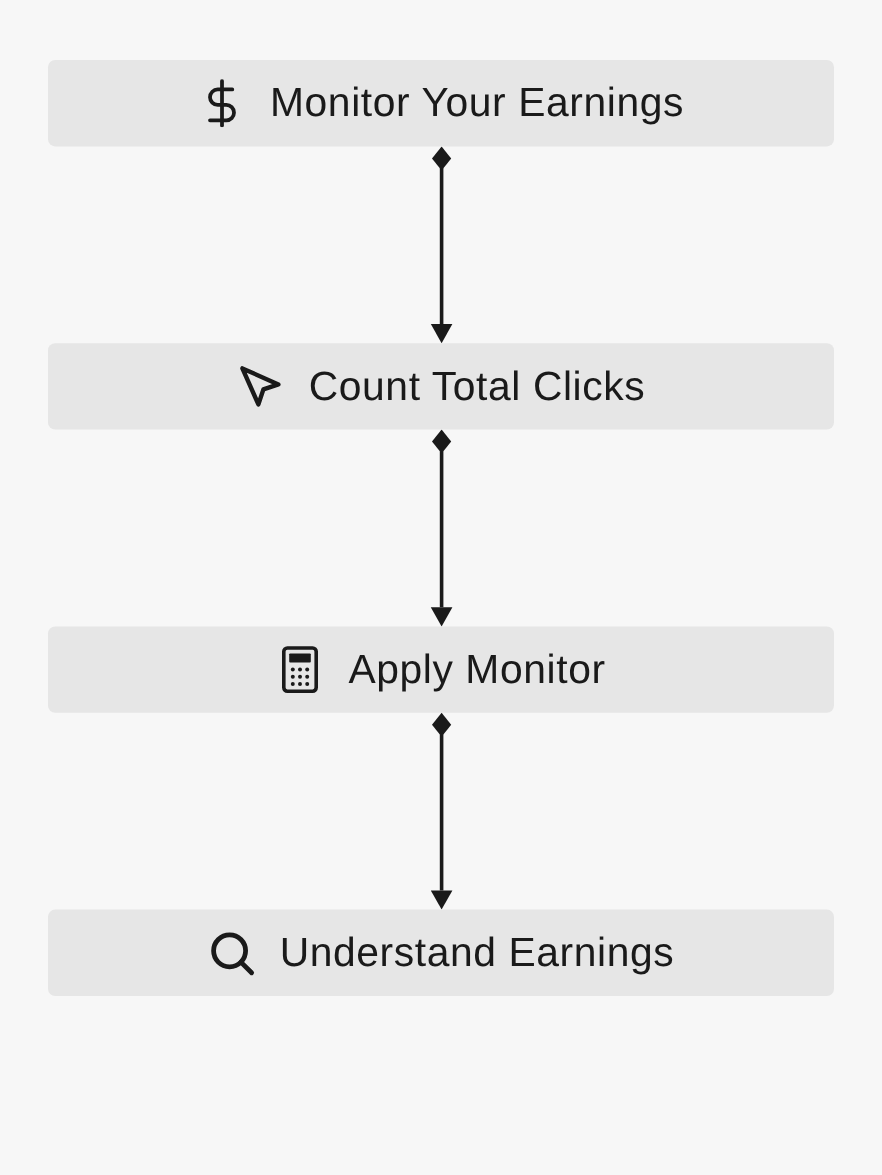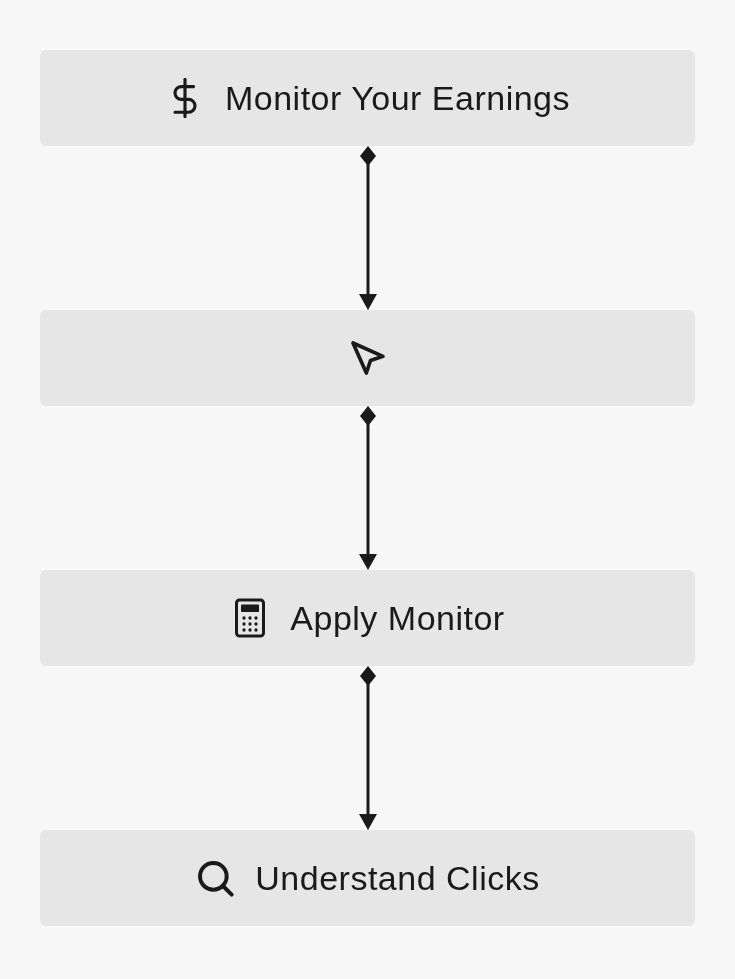--- a/index.html
+++ b/index.html
@@ -14,21 +14,21 @@
     align-items: center;
   }
   .step {
     width: 655px;
     background: #e6e6e6;
     border-radius: 6px;
     display: flex;
     align-items: center;
     justify-content: center;
     gap: 20px;
-    padding: 28px 20px;
+    padding: 16px 20px;
   }
   .step-label {
     font-size: 34px;
     font-weight: 500;
     color: #1a1a1a;
     letter-spacing: 0.5px;
   }
   .step-icon {
     width: 40px;
     height: 40px;
@@ -68,20 +68,21 @@
     <polygon points="15,164 6,148 24,148" fill="#1a1a1a"></polygon>
   </svg>
 </div>
 
 <div class="step">
   <span class="step-icon">
     <svg width="40" height="40" viewBox="0 0 24 24" fill="none" stroke="#1a1a1a" stroke-width="2.2" stroke-linecap="round" stroke-linejoin="round">
       <path d="M3 3l8 18 2.5-7.5L21 11 3 3z"></path>
     </svg>
   </span>
+  <span class="step-label">Count Total Clicks</span>
 </div>
 
 <div class="connector" style="height:164px;">
   <svg width="30" height="164" viewBox="0 0 30 164">
     <polygon points="15,0 23,10 15,20 7,10" fill="#1a1a1a"></polygon>
     <line x1="15" y1="18" x2="15" y2="148" stroke="#1a1a1a" stroke-width="3"></line>
     <polygon points="15,164 6,148 24,148" fill="#1a1a1a"></polygon>
   </svg>
 </div>
 
@@ -112,14 +113,14 @@
   </svg>
 </div>
 
 <div class="step">
   <span class="step-icon">
     <svg width="40" height="40" viewBox="0 0 24 24" fill="none" stroke="#1a1a1a" stroke-width="2.4" stroke-linecap="round" stroke-linejoin="round">
       <circle cx="11" cy="11" r="8"></circle>
       <line x1="22" y1="22" x2="16.65" y2="16.65"></line>
     </svg>
   </span>
-  <span class="step-label">Understand Clicks</span>
+  <span class="step-label">Understand Earnings</span>
 </div>
 
 </body></html>

